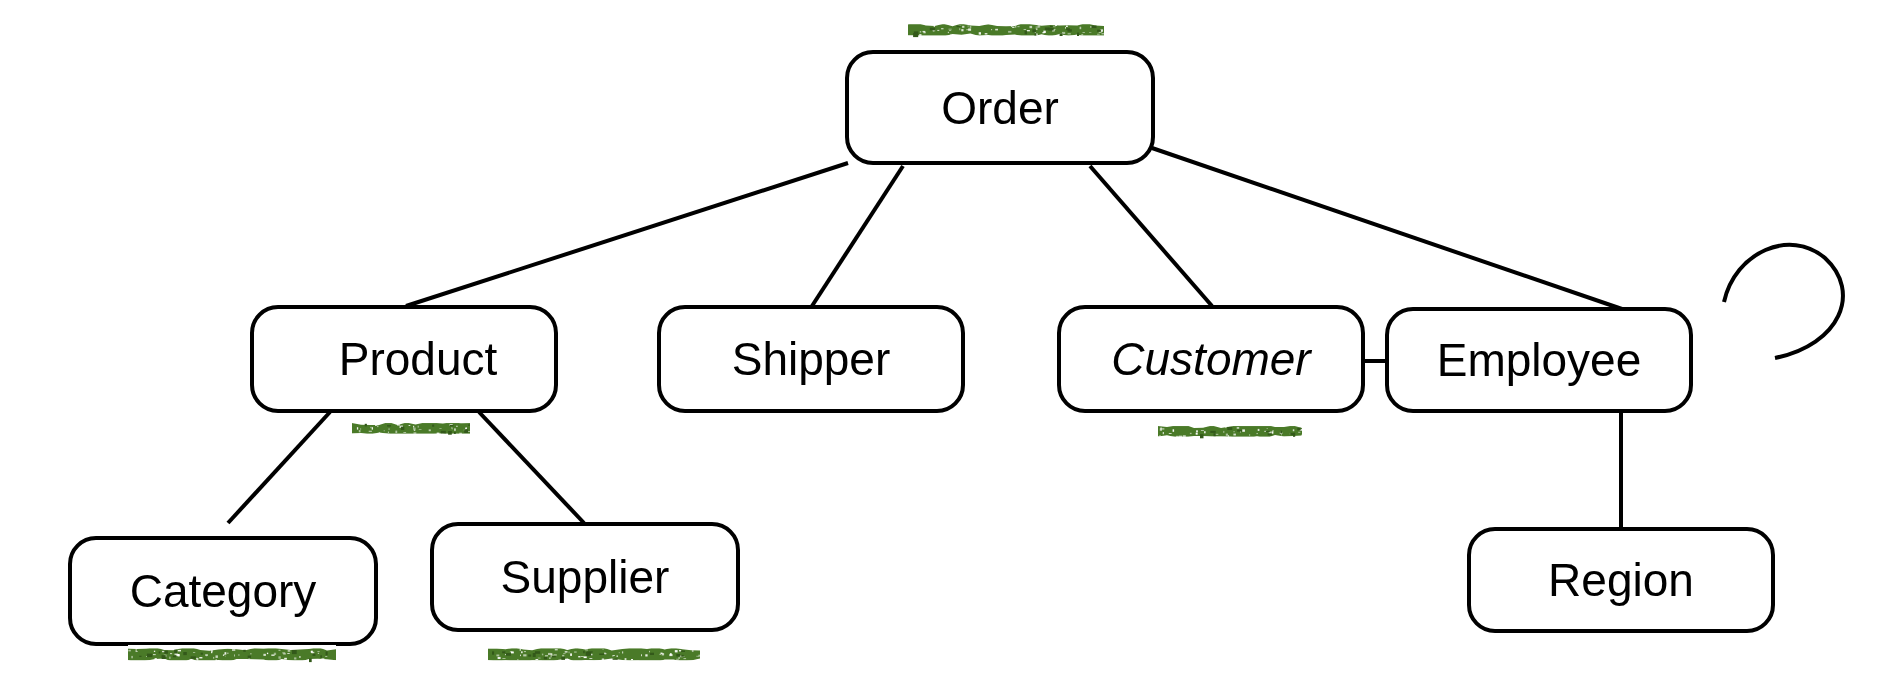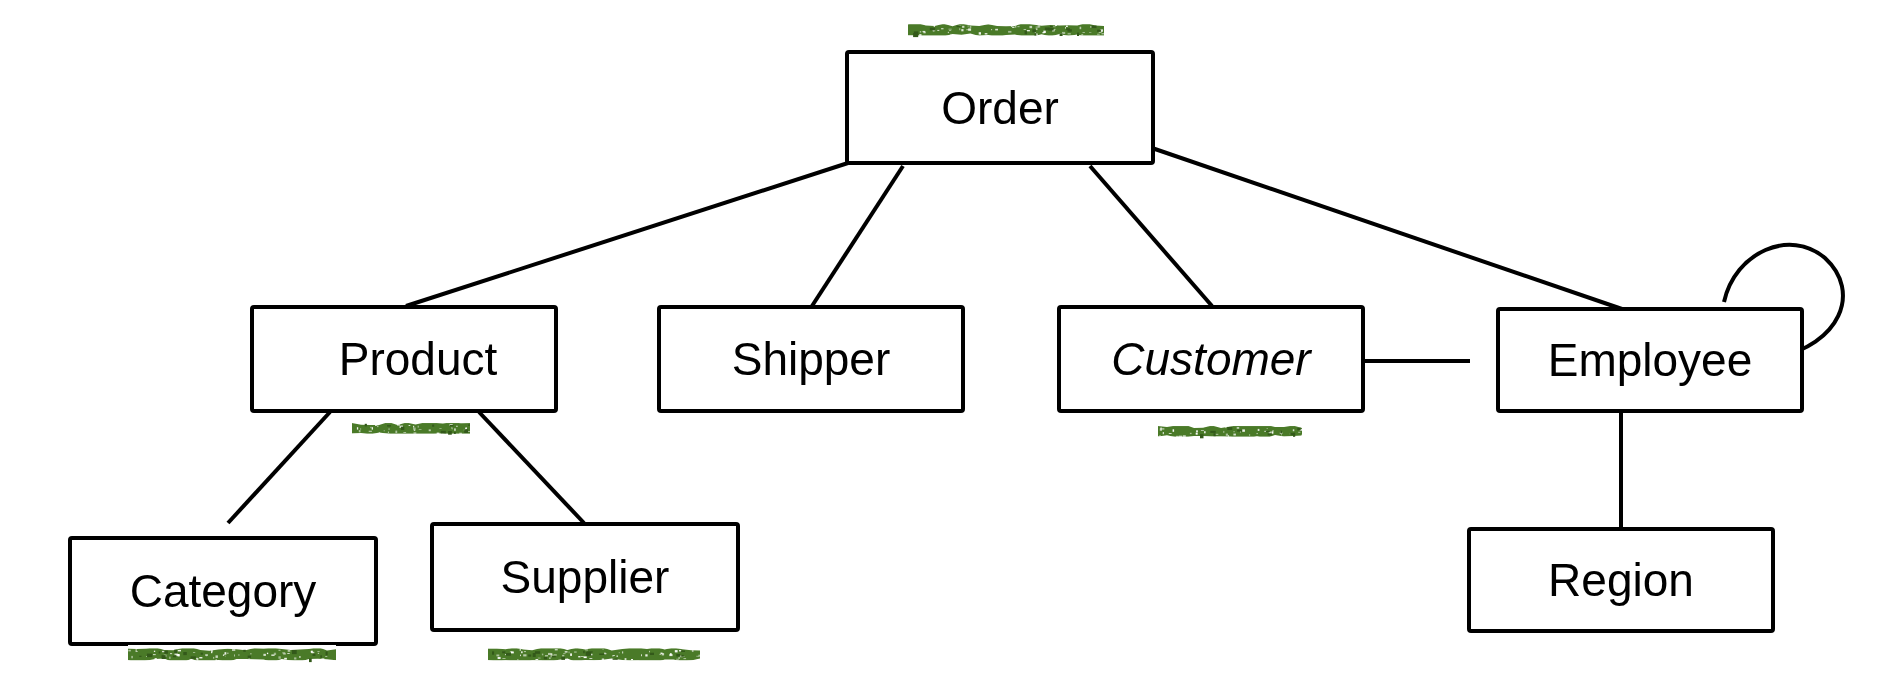--- a/index.html
+++ b/index.html
@@ -23,21 +23,21 @@
     left: 0;
     top: 0;
     width: 1886px;
     height: 691px;
   }
   .node-box {
     position: absolute;
     box-sizing: border-box;
     background: #ffffff;
     border: 4px solid #000000;
-    border-radius: 4px;
+    border-radius: 28px;
     display: flex;
     align-items: center;
     justify-content: center;
     z-index: 5;
   }
   .node-label {
     font-family: "Liberation Sans", sans-serif;
     font-size: 46px;
     line-height: 1;
     color: #000000;
@@ -88,21 +88,21 @@
       </div>
       <div class="node-box" style="left: 250px; top: 305px; width: 308px; height: 108px; border-color: rgb(0, 0, 0); background: rgb(255, 255, 255); padding-left: 28px;">
         <span class="node-label">Product</span>
       </div>
       <div class="node-box" style="left: 657px; top: 305px; width: 308px; height: 108px; border-color: rgb(0, 0, 0); background: rgb(255, 255, 255); align-items: center;">
         <span class="node-label">Shipper</span>
       </div>
       <div class="node-box" style="left: 1057px; top: 305px; width: 308px; height: 108px; border-color: rgb(0, 0, 0); background: rgb(255, 255, 255); font-style: italic;">
         <span class="node-label">Customer</span>
       </div>
-      <div class="node-box" style="left: 1496px; top: 307px; width: 308px; height: 106px; border-color: rgb(0, 0, 0); background: rgb(255, 255, 255);">
+      <div class="node-box" style="left: 1385px; top: 307px; width: 308px; height: 106px; border-color: rgb(0, 0, 0); background: rgb(255, 255, 255);">
         <span class="node-label">Employee</span>
       </div>
       <div class="node-box" style="left: 68px; top: 522px; width: 310px; height: 110px; border-color: rgb(0, 0, 0); background: rgb(255, 255, 255); margin-top: 14px;">
         <span class="node-label">Category</span>
       </div>
       <div class="node-box" style="left: 430px; top: 522px; width: 310px; height: 110px; border-color: rgb(0, 0, 0); background: rgb(255, 255, 255);">
         <span class="node-label">Supplier</span>
       </div>
       <div class="node-box" style="left: 1467px; top: 527px; width: 308px; height: 106px; border-color: rgb(0, 0, 0); background: rgb(255, 255, 255);">
         <span class="node-label">Region</span>

